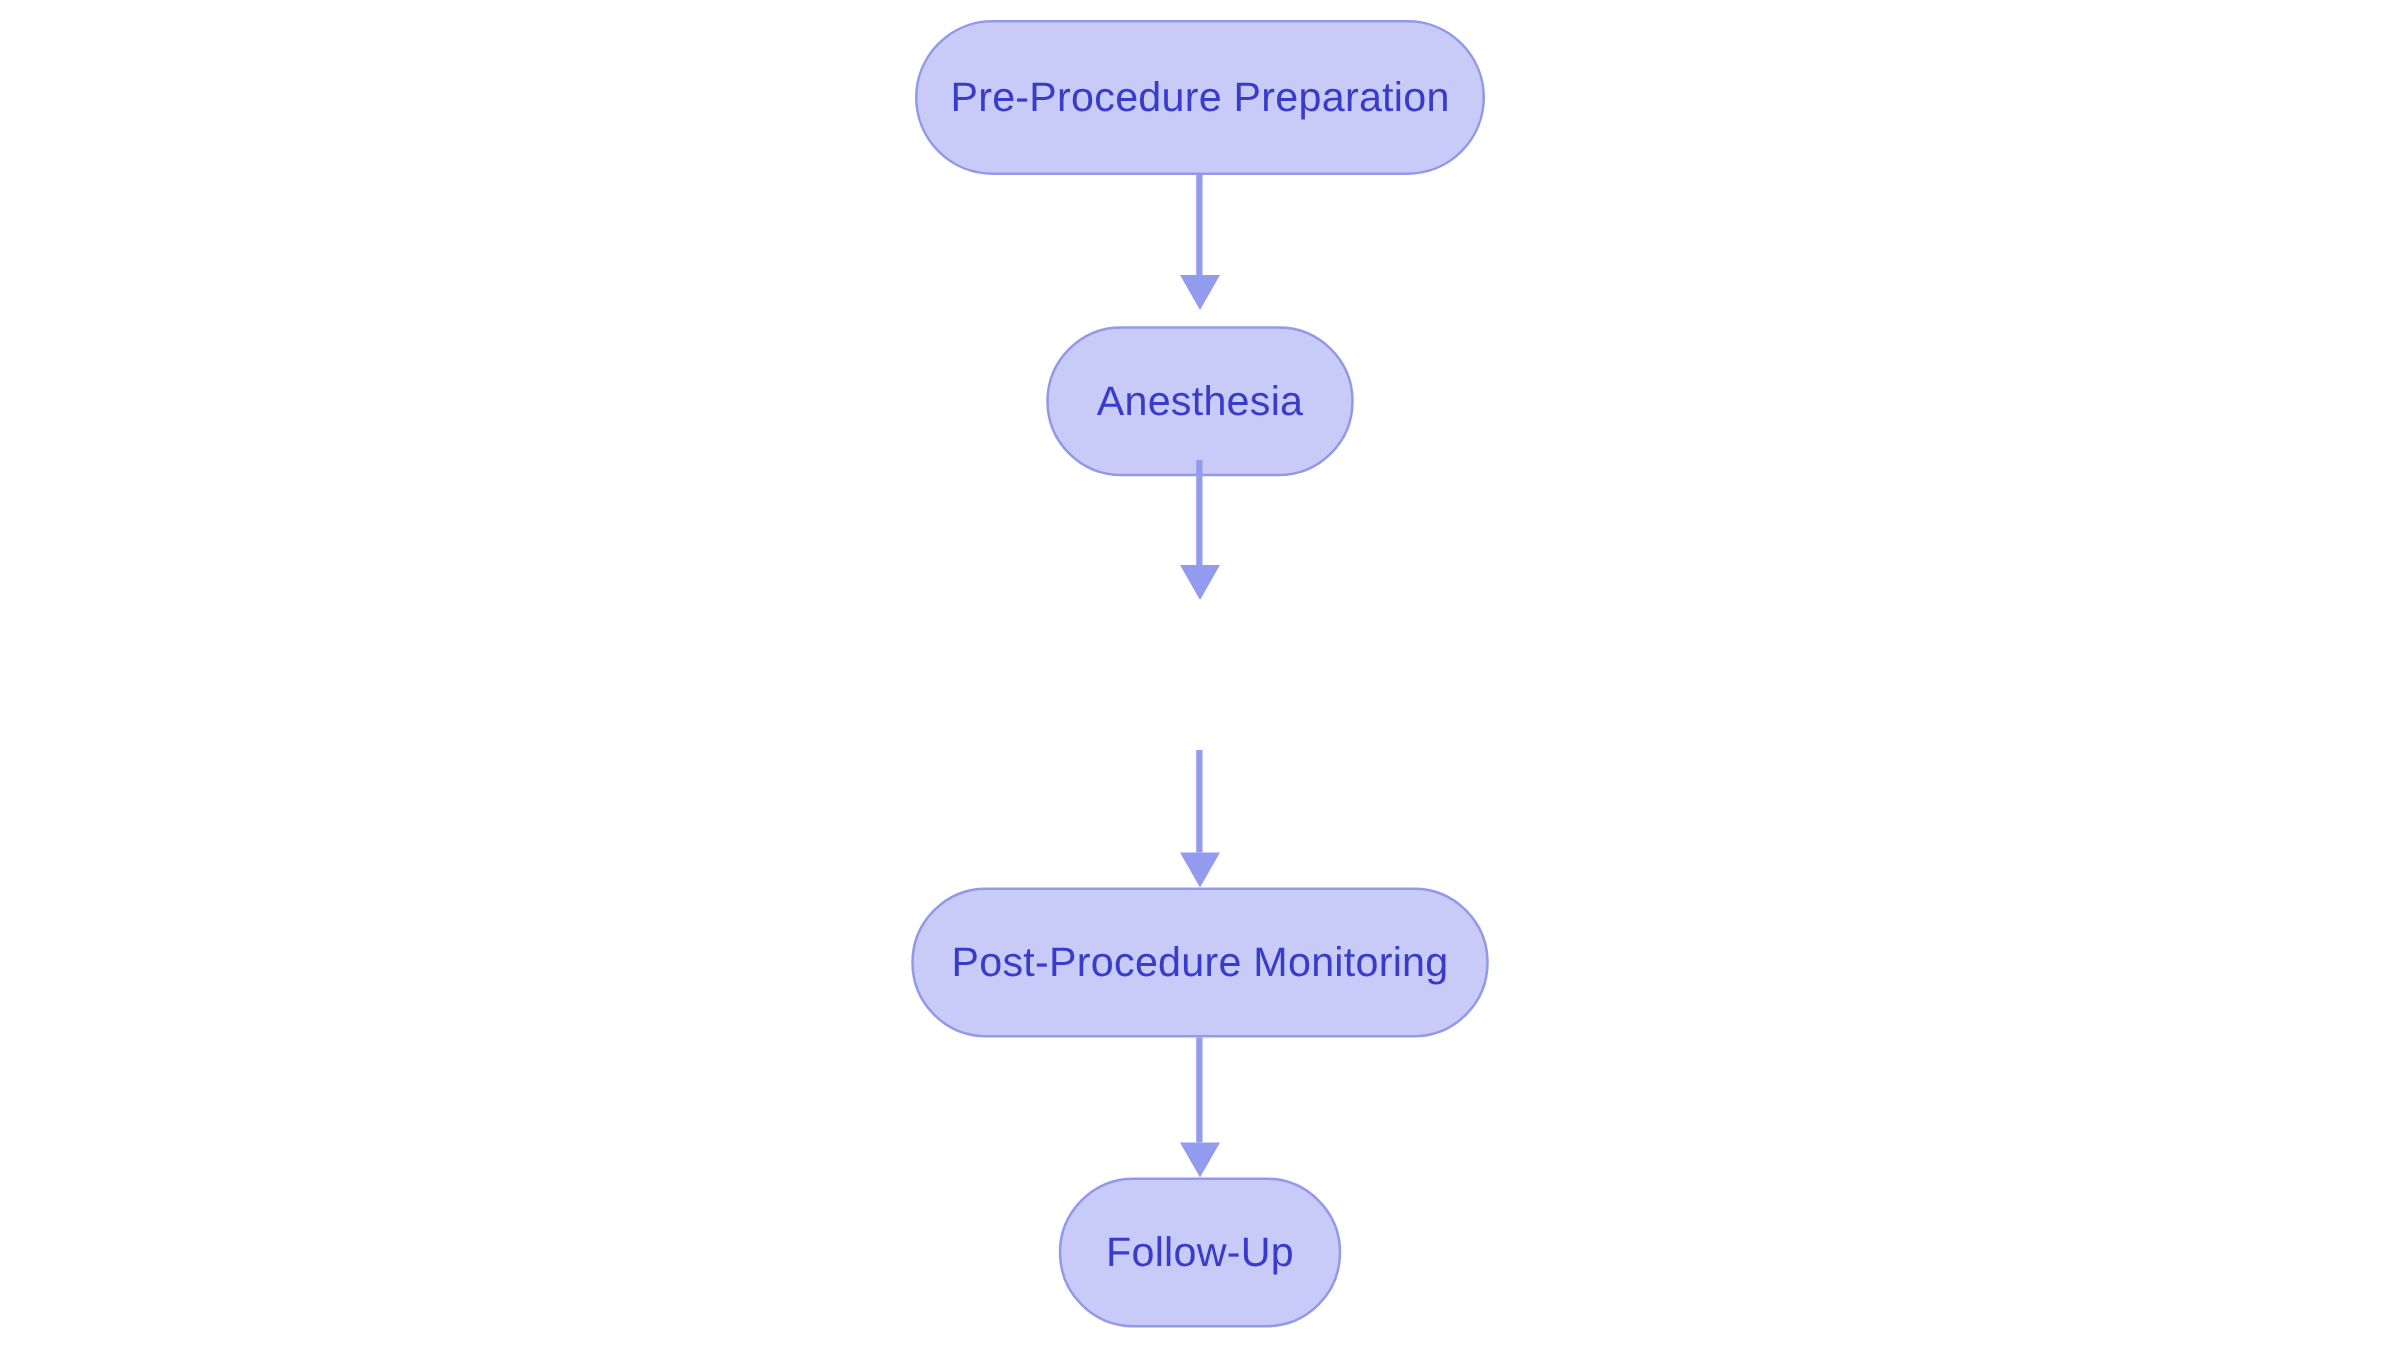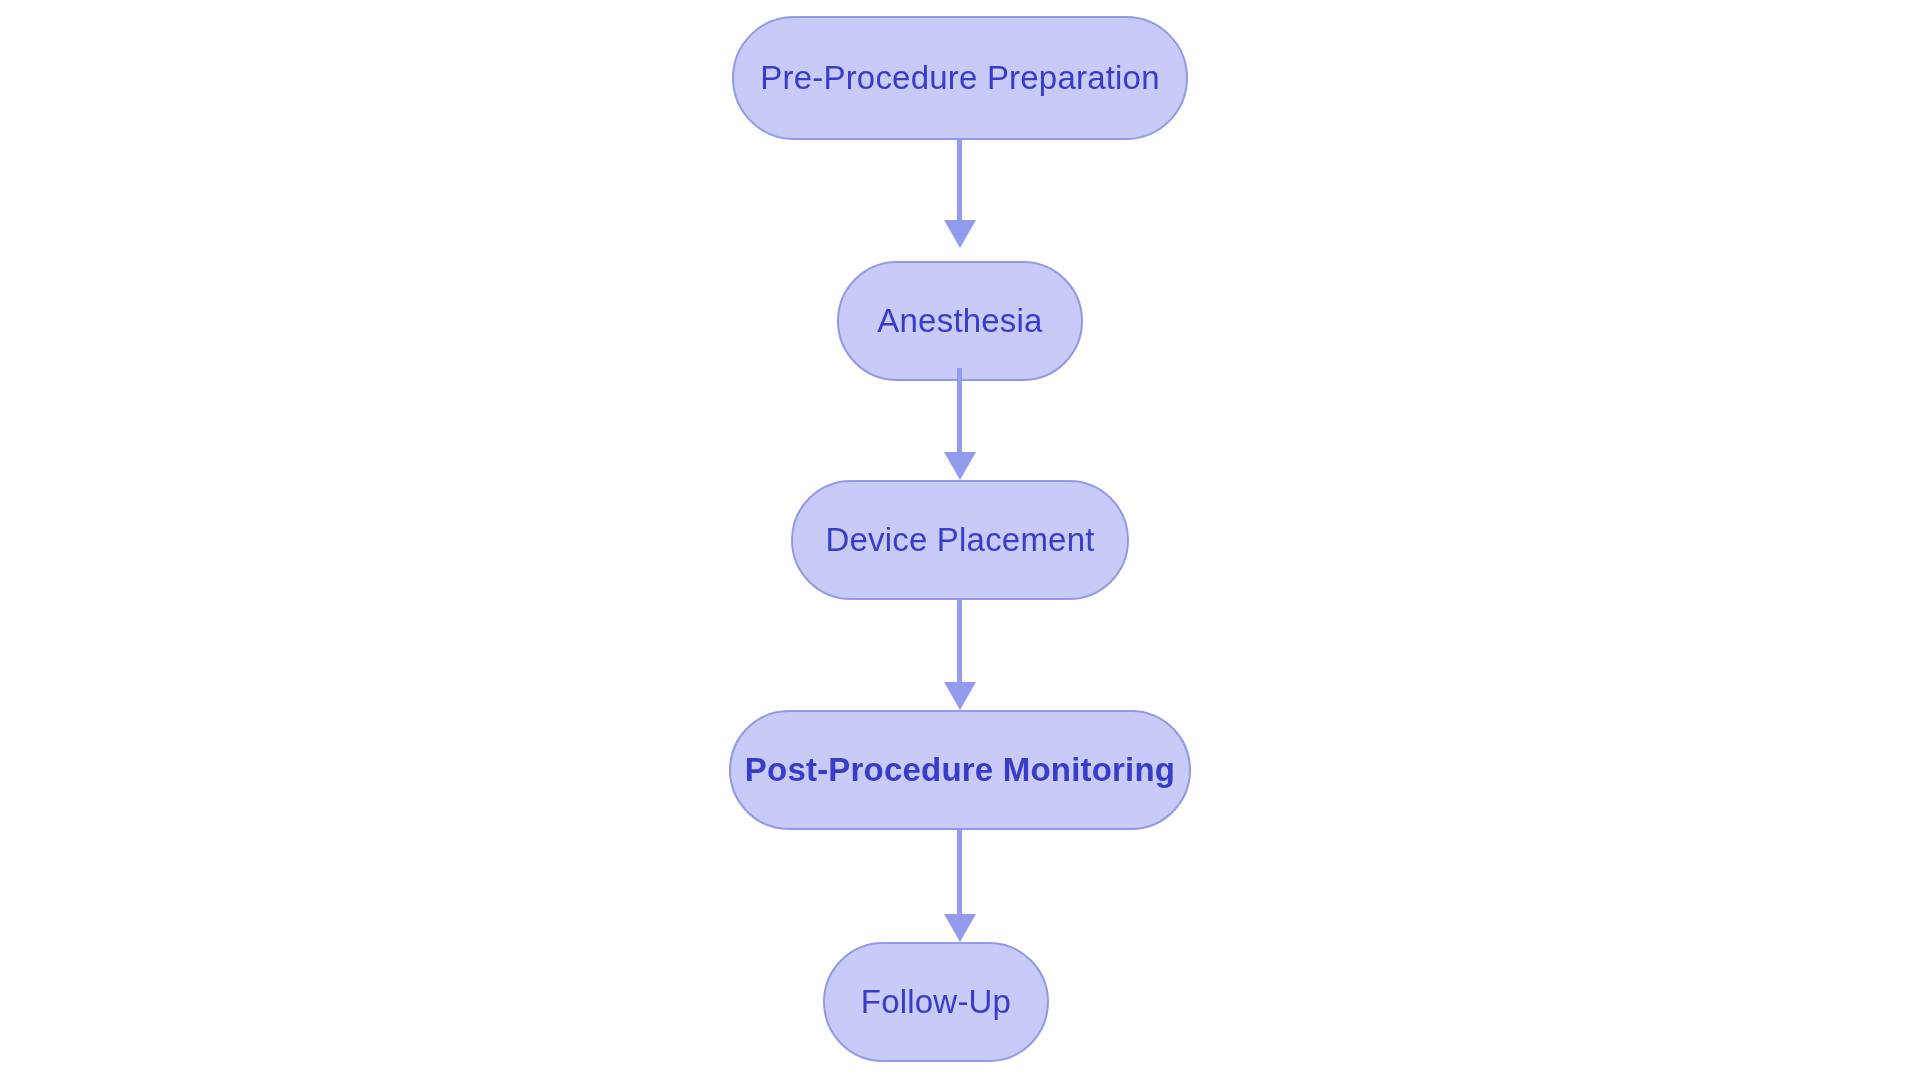--- a/index.html
+++ b/index.html
@@ -26,22 +26,22 @@
     border-radius: 64px;
     color: #383cc8;
     font-size: 33px;
     letter-spacing: 0.2px;
     white-space: nowrap;
     text-align: center;
   }
   .node-1 { left: 732px; top: 16px;  width: 456px; height: 124px; }
   .node-2 { left: 837px; top: 261px; width: 246px; height: 120px; }
   .node-3 { left: 791px; top: 480px; width: 338px; height: 120px; }
-  .node-4 { left: 729px; top: 710px; width: 462px; height: 120px; font-weight: bold; }
-  .node-5 { left: 823px; top: 942px; width: 226px; height: 120px; }
+  .node-4 { left: 729px; top: 710px; width: 462px; height: 120px; }
+  .node-5 { left: 847px; top: 942px; width: 226px; height: 120px; }
 
   .arrow-line {
     position: absolute;
     left: 957px;
     width: 5px;
     background: #939bee;
   }
   .arrow-head {
     position: absolute;
     left: 944px;
@@ -72,23 +72,20 @@
   <div class="arrow-line line-1"></div>
   <div class="arrow-head head-1"></div>
 
   <div class="flow-node node-2">
     <span>Anesthesia</span>
   </div>
 
   <div class="arrow-line line-2"></div>
   <div class="arrow-head head-2"></div>
 
-  <div class="flow-node node-3">
-    <span>Device Placement</span>
-  </div>
 
   <div class="arrow-line line-3"></div>
   <div class="arrow-head head-3"></div>
 
   <div class="flow-node node-4">
     <span>Post-Procedure Monitoring</span>
   </div>
 
   <div class="arrow-line line-4"></div>
   <div class="arrow-head head-4"></div>

